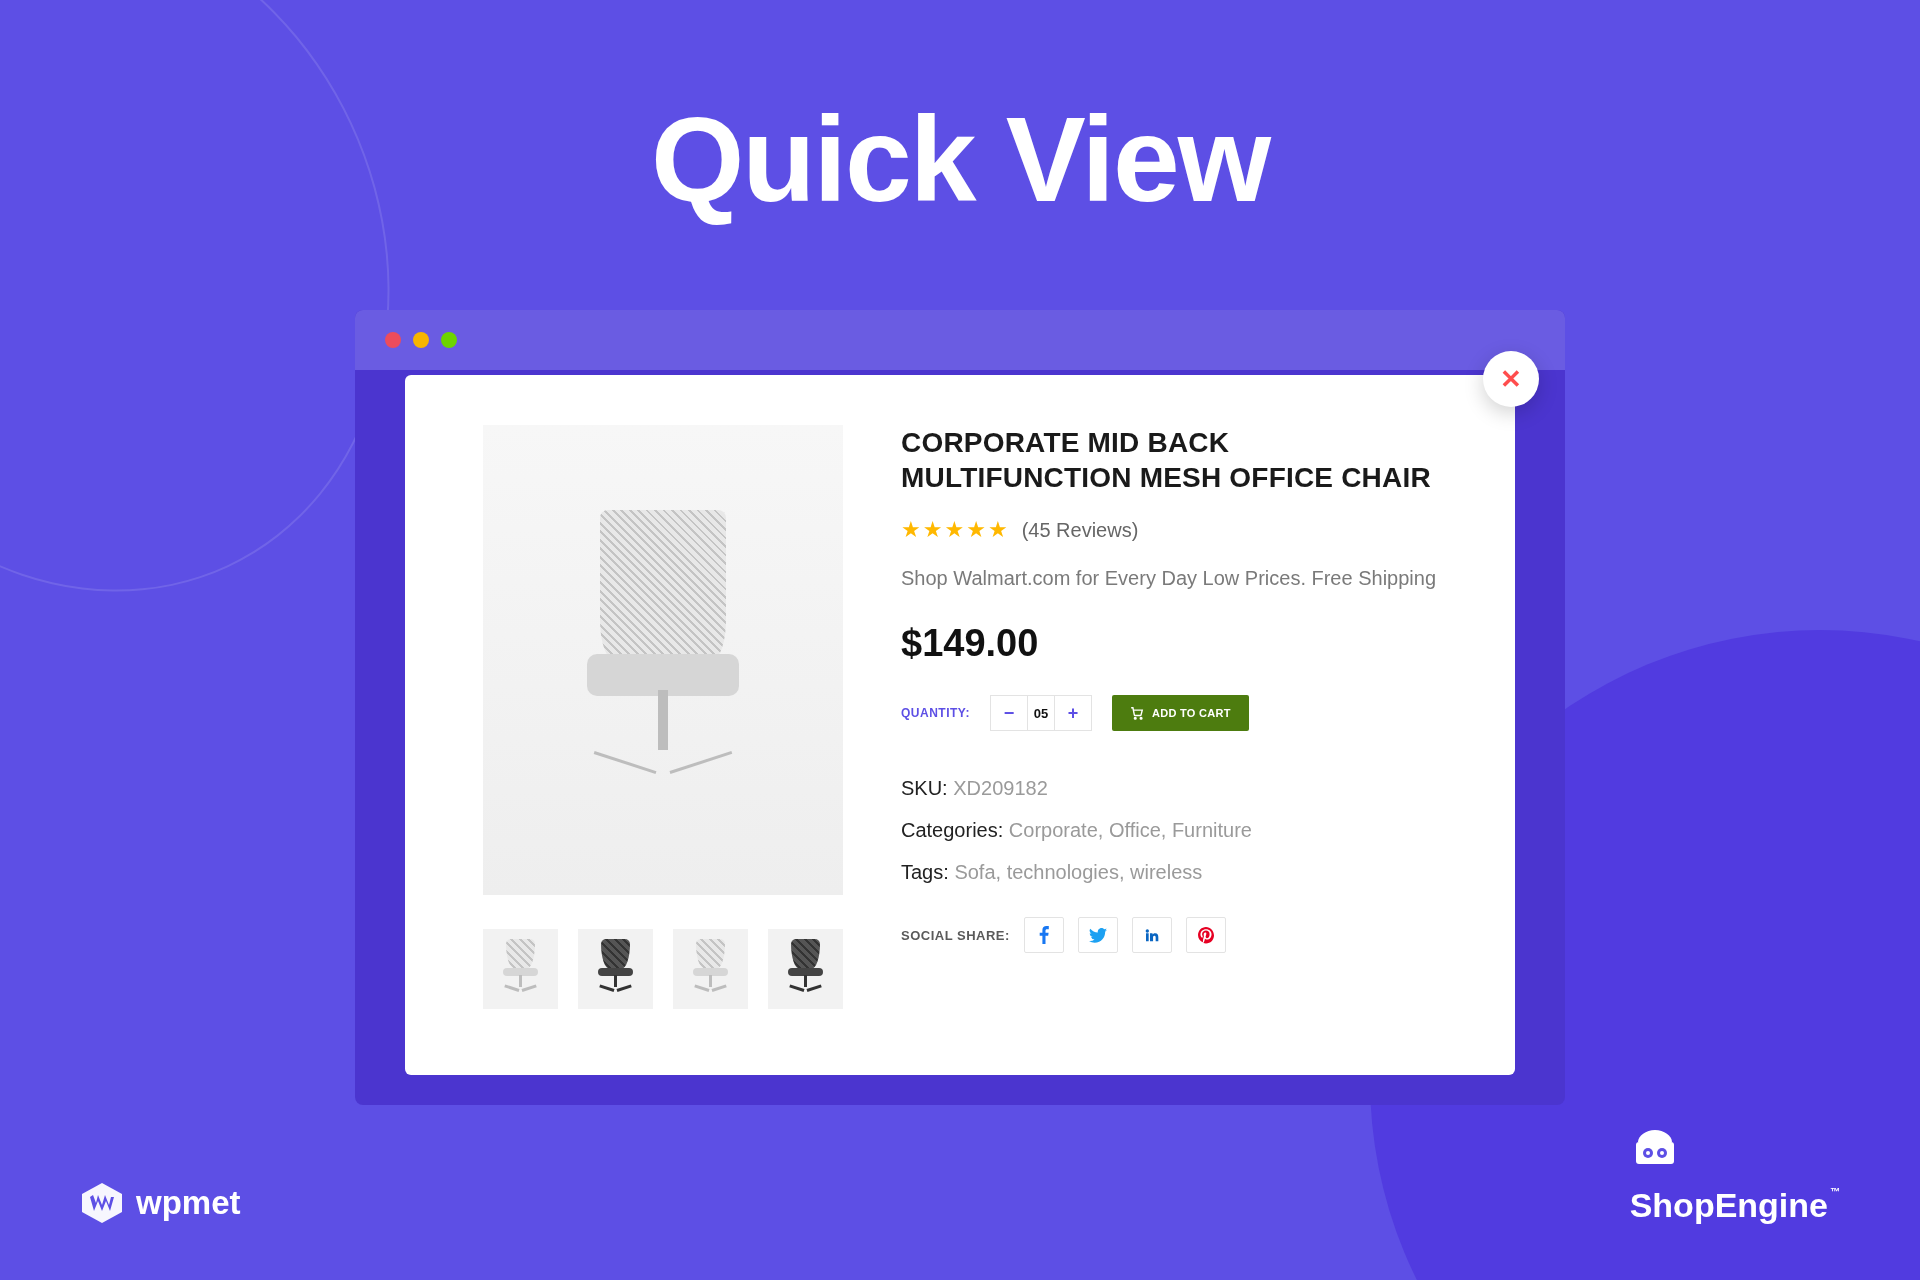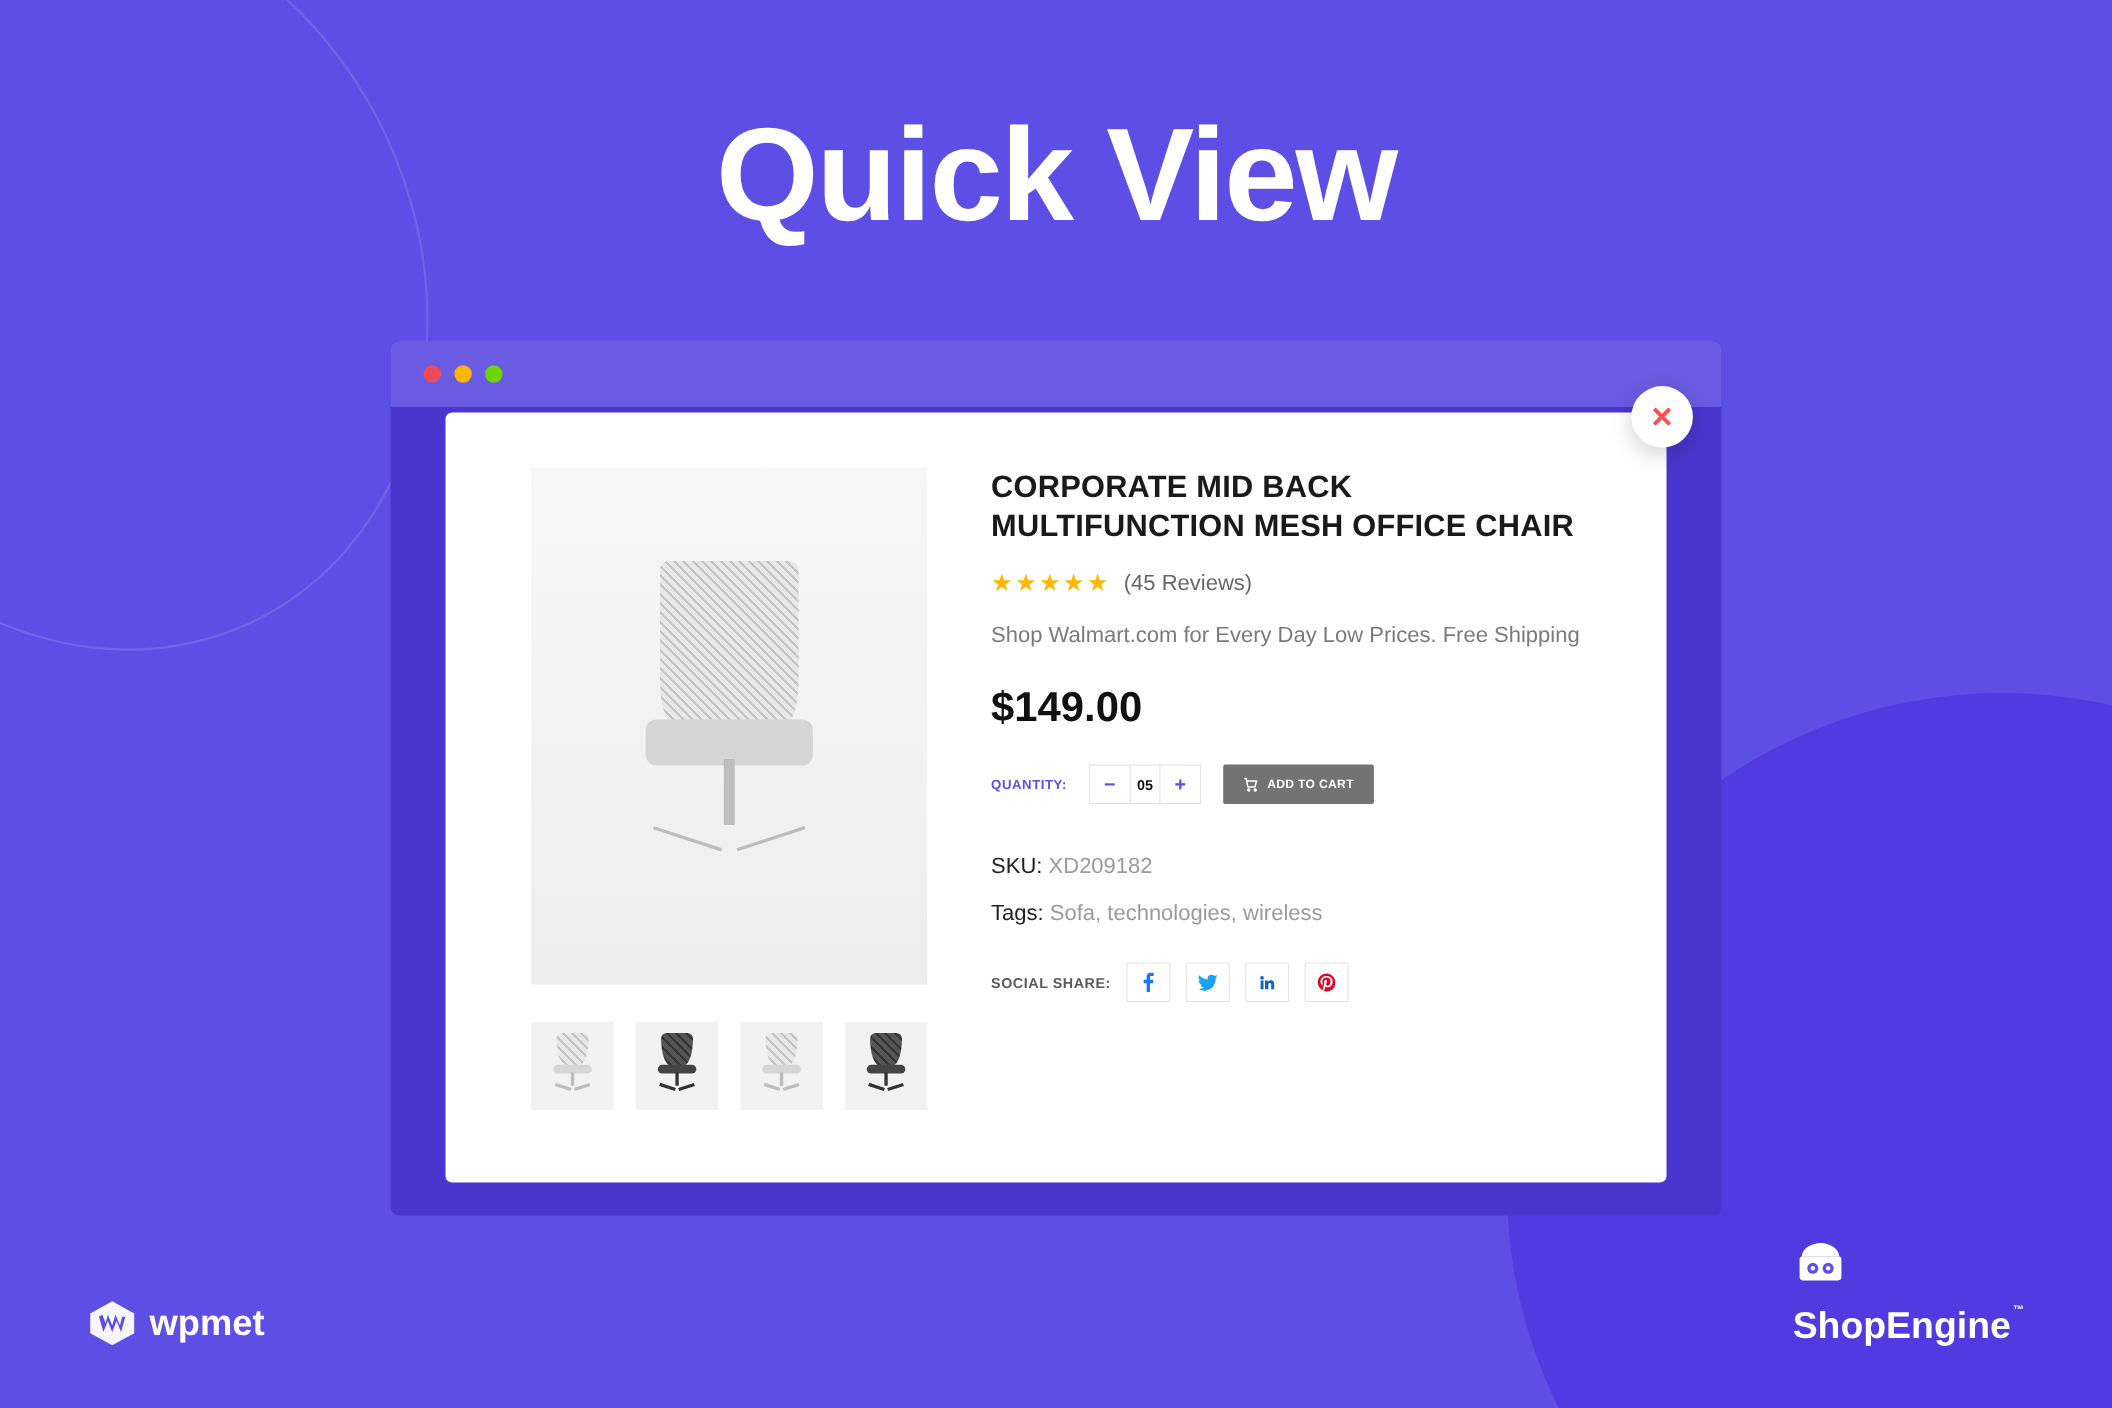--- a/index.html
+++ b/index.html
@@ -158,21 +158,21 @@
 
 .cart-row { display: flex; align-items: center; gap: 20px; margin-bottom: 36px; }
 .qty-label { color: #5D4FE5; font-size: 12px; font-weight: 700; letter-spacing: .5px; }
 .stepper { display: flex; border: 1px solid #e3e3e3; height: 36px; }
 .step-btn {
   width: 36px; display:flex; align-items:center; justify-content:center;
   color:#5D4FE5; font-size:18px; font-weight:700; cursor:pointer;
 }
 .step-val { width:28px; display:flex; align-items:center; justify-content:center; font-size:13px; font-weight:600; border-left:1px solid #e3e3e3; border-right:1px solid #e3e3e3; }
 .add-cart {
-  background:#737373; color:#fff; height:36px; padding:0 18px;
+  background:#4d7c0f; color:#fff; height:36px; padding:0 18px;
   display:flex; align-items:center; gap:8px; font-size:11px; font-weight:600;
   letter-spacing:.3px; border-radius:2px; cursor:pointer;
 }
 
 .meta { font-size: 20px; line-height: 2.1; }
 .meta .lbl { color:#222; }
 .meta .val { color:#9a9a9a; }
 
 .share-row { display:flex; align-items:center; gap:14px; margin-top: 24px; }
 .share-lbl { color:#5a5a5a; font-size:13px; font-weight:600; letter-spacing:.5px; }
@@ -294,20 +294,24 @@
               <path d="M2 3h3l2.5 12.5a1 1 0 0 0 1 .8h9.3a1 1 0 0 0 1-.8L21 7H6"></path>
             </svg>
           <span>ADD TO CART</span>
         </div>
       </div>
 
       <div class="meta">
         <div>
           <span class="lbl">SKU:</span>
           <span class="val">XD209182</span>
+        </div>
+        <div>
+          <span class="lbl">Categories:</span>
+          <span class="val">Corporate, Office, Furniture</span>
         </div>
         <div>
           <span class="lbl">Tags:</span>
           <span class="val">Sofa, technologies, wireless</span>
         </div>
       </div>
 
       <div class="share-row">
         <span class="share-lbl">SOCIAL SHARE:</span>
         <div class="share-btn">

